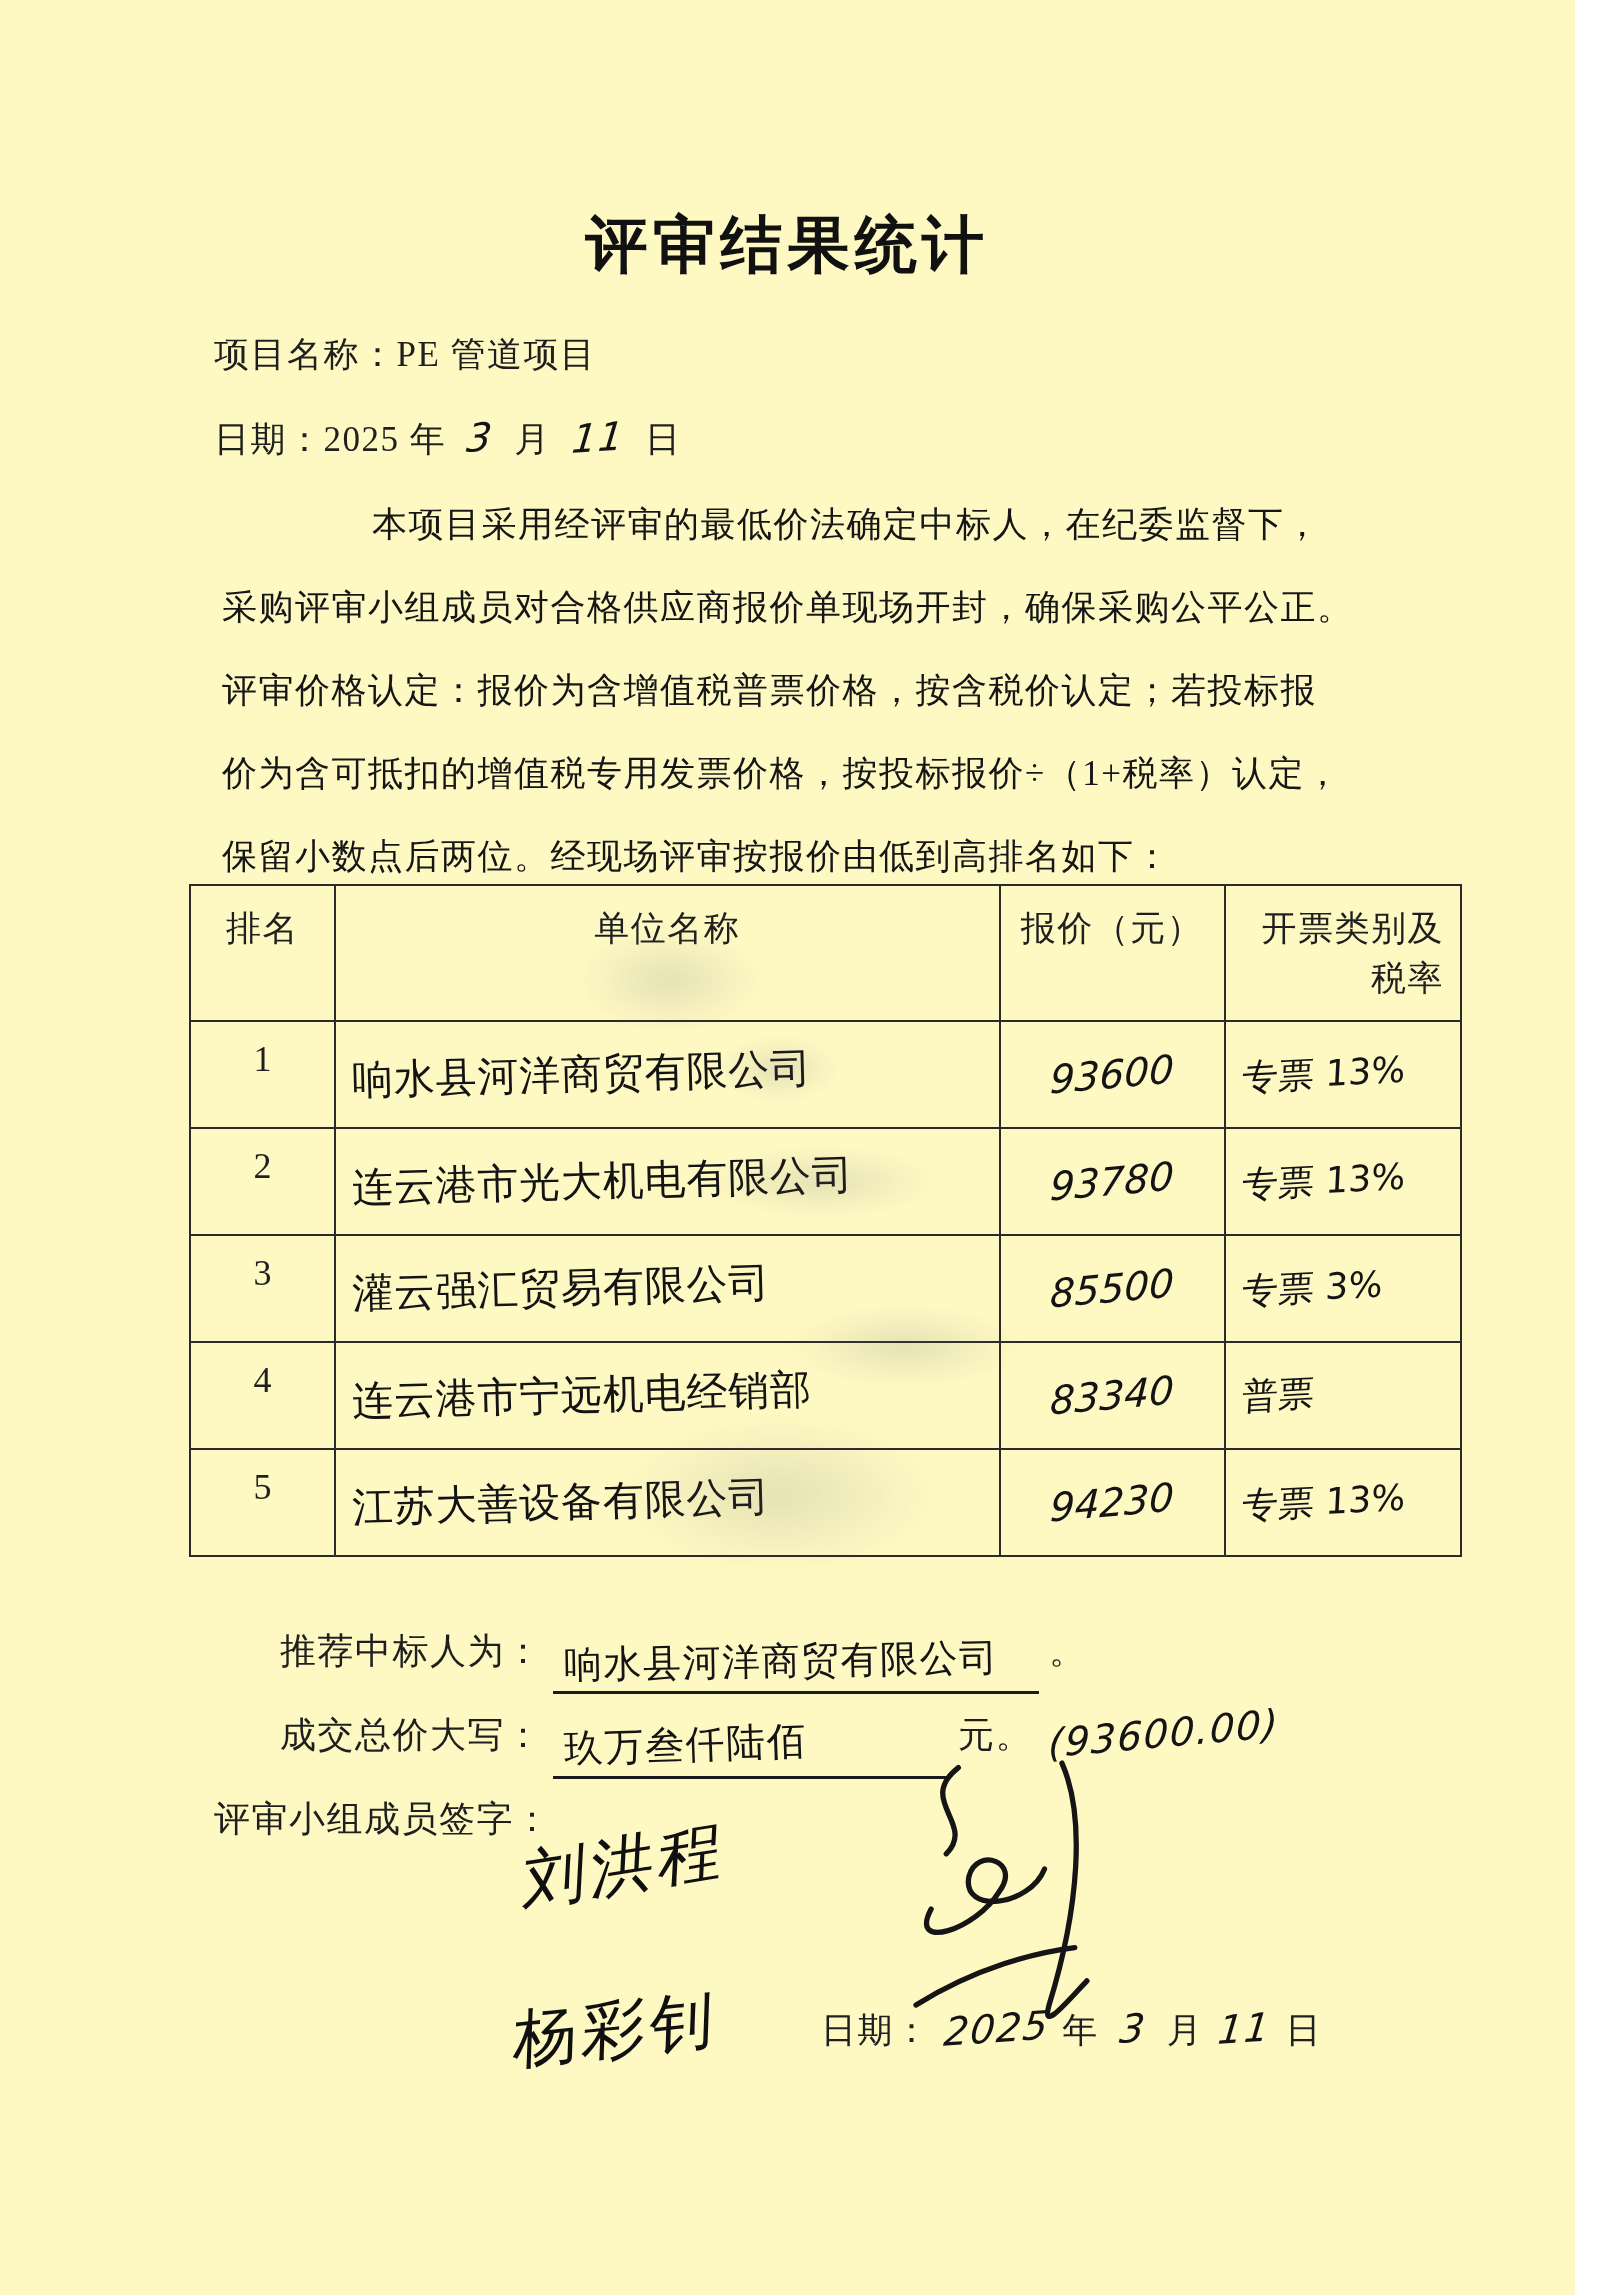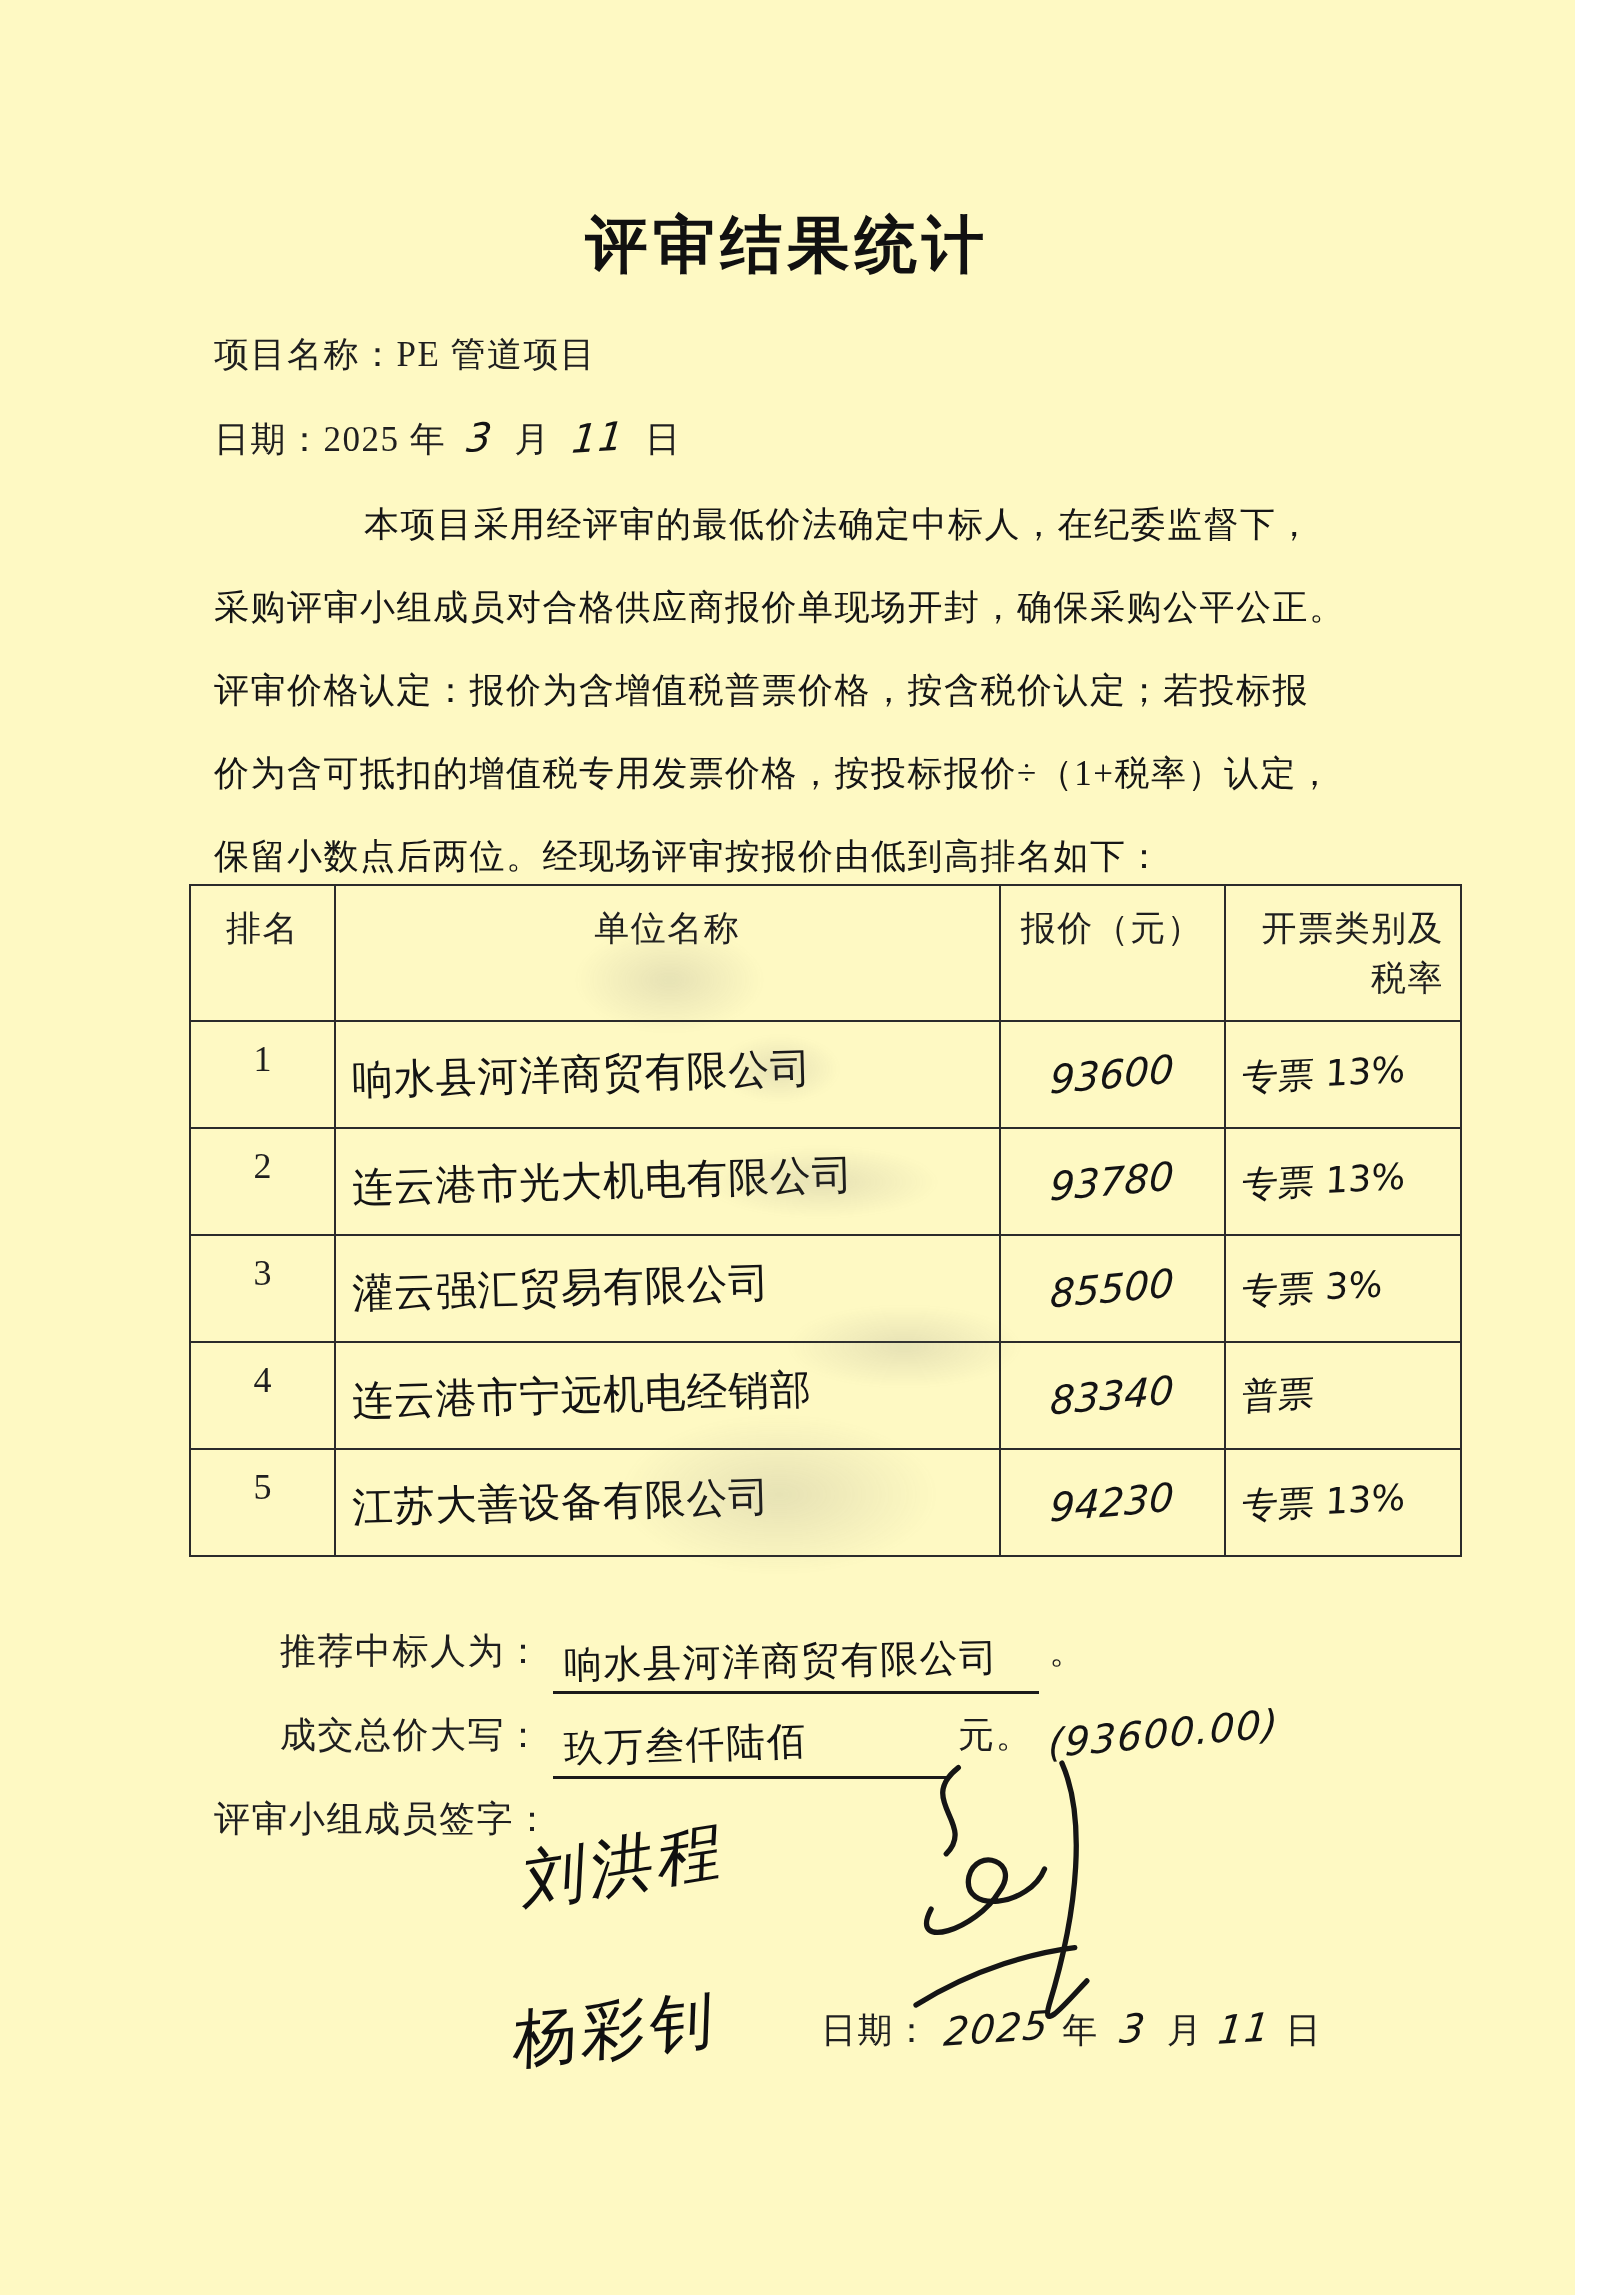--- a/index.html
+++ b/index.html
@@ -13,21 +13,21 @@
   }
   .abs{position:absolute;}
   .print{font-family:"Liberation Serif","DejaVu Serif",serif;}
   .title{
     position:absolute;top:203px;left:0;width:100%;
     text-align:center;font-size:62px;font-weight:700;
     letter-spacing:5.3px;color:#111;
   }
   .meta-line{font-size:35px;letter-spacing:1.5px;white-space:nowrap;}
   .para{position:absolute;left:214px;top:502px;width:1226px;font-size:35px;letter-spacing:1.5px;color:#161616;}
-  .para .bl{height:83px;line-height:45px;white-space:nowrap;}
+  .para .bl{height:83px;line-height:45px;white-space:nowrap;margin-left:8px;}
   .para .bl.indent{padding-left:150px;}
 
   
   .hw{
     font-family:"DejaVu Sans",sans-serif;
     color:#141414;
     display:inline-block;
     transform:rotate(-2deg);
   }
   .hw-num{font-style:italic;transform:rotate(-5deg) skewX(-8deg);}

